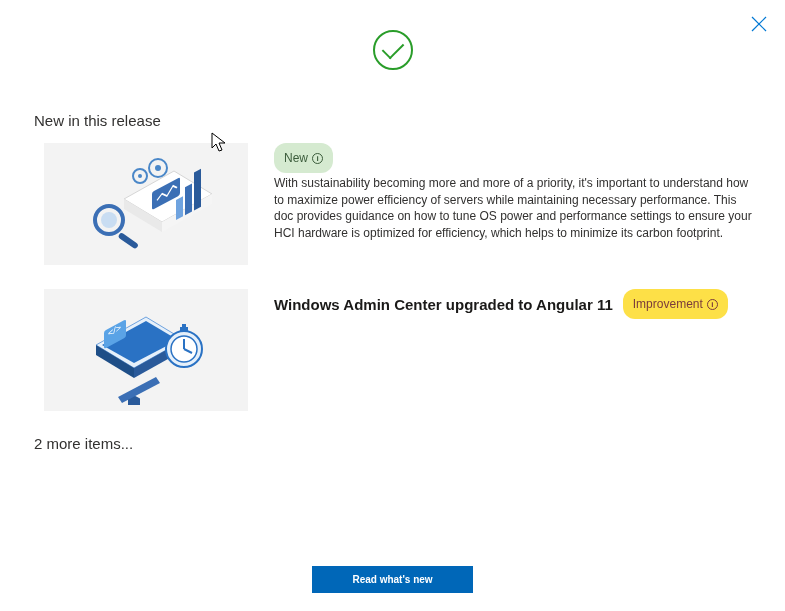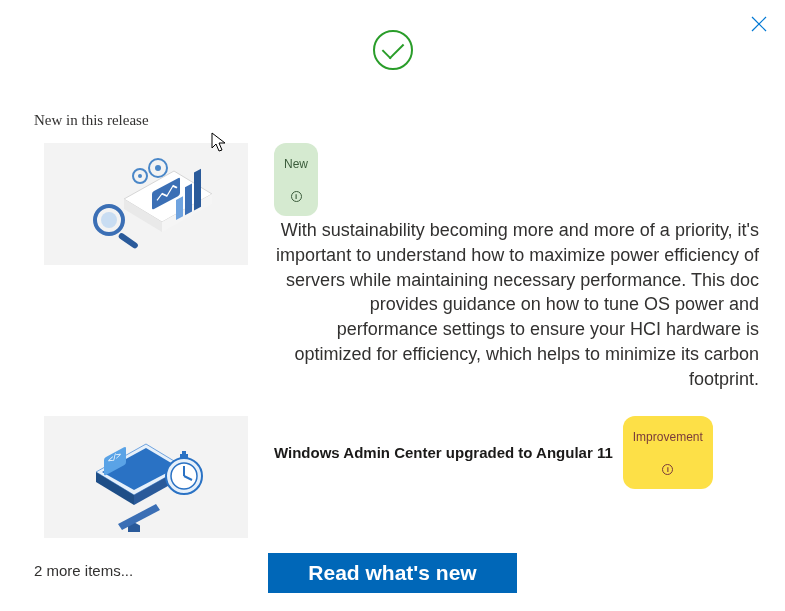--- a/index.html
+++ b/index.html
@@ -50,21 +50,20 @@
     .title {
       margin-top: 18px;
       font-size: 26px;
       font-weight: 600;
       color: #1b1a19;
     }
     .section-heading {
       padding: 42px 0 8px 34px;
       font-size: 15px;
       color: #323130;
-      font-family: Liberation Serif, serif;
     }
     .release-item {
       display: flex;
       gap: 26px;
       padding: 6px 26px 18px 44px;
     }
     .thumb {
       width: 204px;
       height: 122px;
       background: #f3f3f3;
@@ -82,63 +81,61 @@
       margin-bottom: 2px;
     }
     .release-title {
       font-size: 15px;
       font-weight: 600;
       color: #1b1a19;
     }
     .badge {
       display: inline-flex;
       align-items: center;
-      gap: 20px;
-      padding: 14px 10px;
+      gap: 4px;
+      padding: 8px 10px;
       border-radius: 12px;
       font-size: 12px;
-      flex-direction: column;
     }
     .badge-new { background: #d5ead0; color: #3b5c3b; }
     .badge-improvement { background: #fde047; color: #7a3b3b; }
     .badge .info {
       width: 11px;
       height: 11px;
       border: 1px solid currentColor;
       border-radius: 50%;
       display: inline-flex;
       align-items: center;
       justify-content: center;
       font-size: 8px;
       font-weight: bold;
     }
     .release-body {
-      font-size: 18px;
+      font-size: 12px;
       line-height: 1.38;
       color: #323130;
-      text-align: right;
     }
     .more-items {
       padding: 6px 0 0 34px;
       font-size: 15px;
       color: #323130;
     }
     .footer {
       position: absolute;
       bottom: 18px;
       left: 0;
       right: 0;
       text-align: center;
     }
     .primary-btn {
       background: #0067b8;
       color: #fff;
       border: none;
       padding: 8px 40px;
-      font-size: 21px;
+      font-size: 10px;
       font-weight: 600;
       cursor: pointer;
     }
     .cursor {
       position: absolute;
       top: 132px;
       left: 211px;
       pointer-events: none;
     }
   </style>

